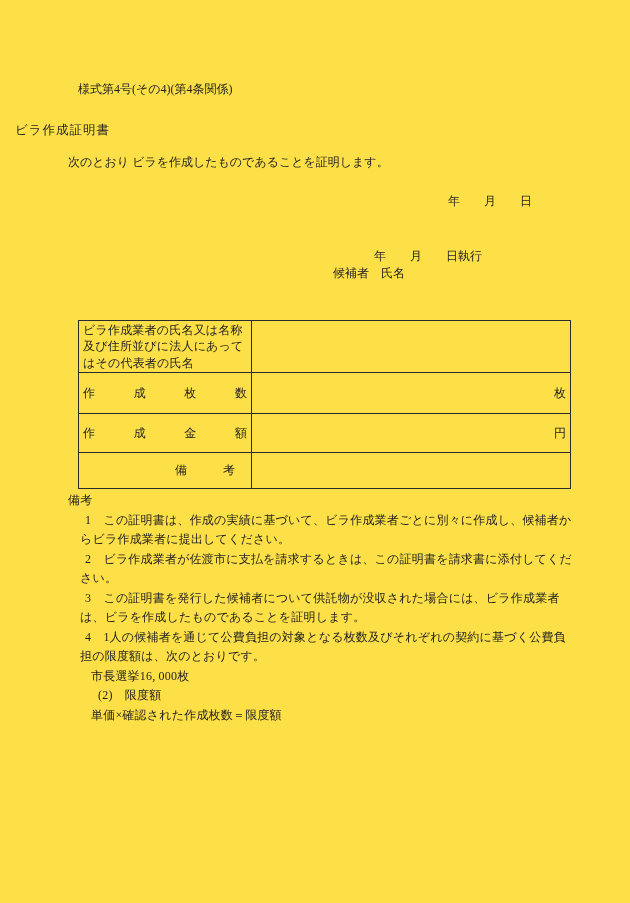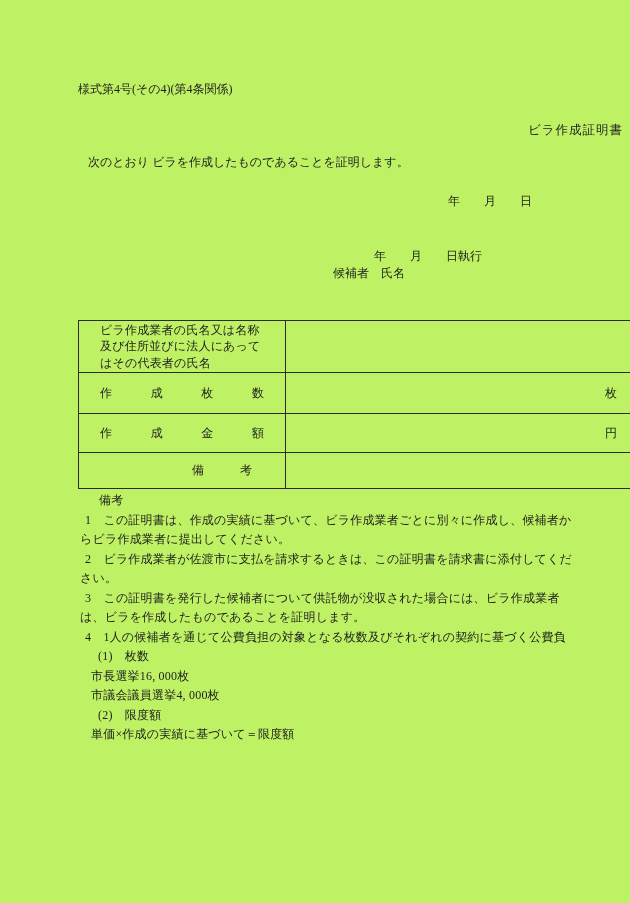--- a/index.html
+++ b/index.html
@@ -1,67 +1,67 @@
 <!DOCTYPE html>
 <html><head>
 <meta charset="utf-8">
 <style>
   html,body{margin:0;padding:0;background:#e8e8e8;}
   .page{
     position:relative;
     width:630px;height:903px;
-    background:#bef264;
+    background:#fde047;
     font-family:"Liberation Serif","DejaVu Serif",serif;
     color:#1e1e1e;
     font-size:12px;
     line-height:1.35;
     overflow:hidden;
   }
   .abs{position:absolute;white-space:pre;}
   .title{font-size:12.5px;letter-spacing:1px;}
   
   table.cert{
     position:absolute;left:78px;top:320px;
     width:474px;border-collapse:collapse;table-layout:fixed;
   }
   table.cert td{
     border:1px solid #2b2b2b;
     vertical-align:middle;
-    padding:0 21px;
+    padding:0 4px;
     font-size:12px;
   }
   td.lblcell{width:164px;}
   td.valcell{width:310px;}
   .r0{height:52px;}
   .r1{height:41px;}
   .r2{height:39px;}
   .r3{height:36px;}
   .lbl-multi{vertical-align:top;padding-top:3px;}
   .lbl-multi div{line-height:16.5px;letter-spacing:0.2px;}
   .dist{display:flex;justify-content:space-between;}
   .ctr{text-align:right;letter-spacing:12px;text-indent:12px;}
   .unit{text-align:right;}
   
   .notes{position:absolute;left:68px;top:491px;width:510px;}
-  .notes .nl, .notes .nhead{line-height:19.5px;white-space:pre;letter-spacing:0.2px;margin-left:31px;}
+  .notes .nl, .notes .nhead{line-height:19.5px;white-space:pre;letter-spacing:0.2px;}
   .nl.num{margin-left:17px;}
   .nl.cont{margin-left:12px;}
   .nl.sub{margin-left:30px;}
   .nl.detail{margin-left:23px;}
 </style>
 </head>
 <body>
 
 <div class="page">
 
   <div class="abs" style="left:78px;top:81px">様式第4号(その4)(第4条関係)</div>
 
-  <div class="abs title" style="left:7px;top:122px;width:616px;text-align:right">ビラ作成証明書</div>
+  <div class="abs title" style="left:15px;top:122px;width:616px;text-align:left">ビラ作成証明書</div>
 
-  <div class="abs" style="left:88px;top:154px">次のとおり ビラを作成したものであることを証明します。</div>
+  <div class="abs" style="left:68px;top:154px">次のとおり ビラを作成したものであることを証明します。</div>
 
   <div class="abs" style="left:448px;top:193px">年　　月　　日</div>
 
   <div class="abs" style="left:374px;top:248px">年　　月　　日執行</div>
 
   <div class="abs" style="left:333px;top:265px">候補者　氏名</div>
 
   <table class="cert">
     <tbody>
       <tr class="r0">
@@ -104,21 +104,20 @@
   <div class="notes">
     <div class="nhead">備考</div>
     <div id="note-lines">
         <div class="nl num">1　この証明書は、作成の実績に基づいて、ビラ作成業者ごとに別々に作成し、候補者か</div>
         <div class="nl cont">らビラ作成業者に提出してください。</div>
         <div class="nl num">2　ビラ作成業者が佐渡市に支払を請求するときは、この証明書を請求書に添付してくだ</div>
         <div class="nl cont">さい。</div>
         <div class="nl num">3　この証明書を発行した候補者について供託物が没収された場合には、ビラ作成業者</div>
         <div class="nl cont">は、ビラを作成したものであることを証明します。</div>
         <div class="nl num">4　1人の候補者を通じて公費負担の対象となる枚数及びそれぞれの契約に基づく公費負</div>
-        <div class="nl sub">(1)　枚数</div>
+        <div class="nl cont">担の限度額は、次のとおりです。</div>
         <div class="nl detail">市長選挙16, 000枚</div>
-        <div class="nl detail">市議会議員選挙4, 000枚</div>
         <div class="nl sub">(2)　限度額</div>
-        <div class="nl detail">単価×作成の実績に基づいて＝限度額</div>
+        <div class="nl detail">単価×確認された作成枚数＝限度額</div>
       </div>
   </div>
 
 </div>
 
 </body></html>

